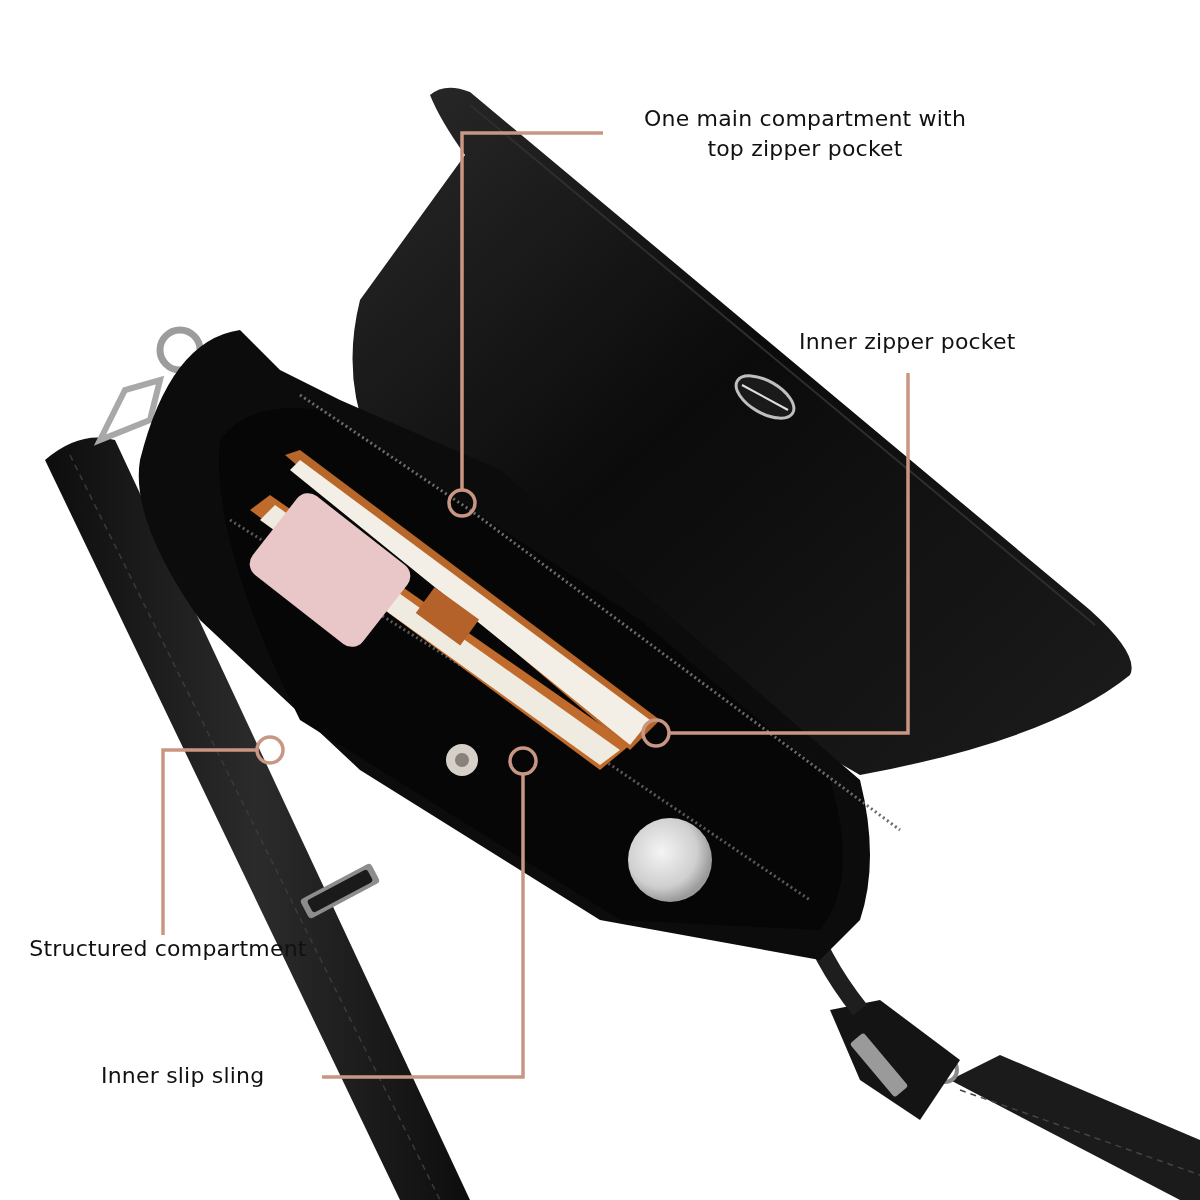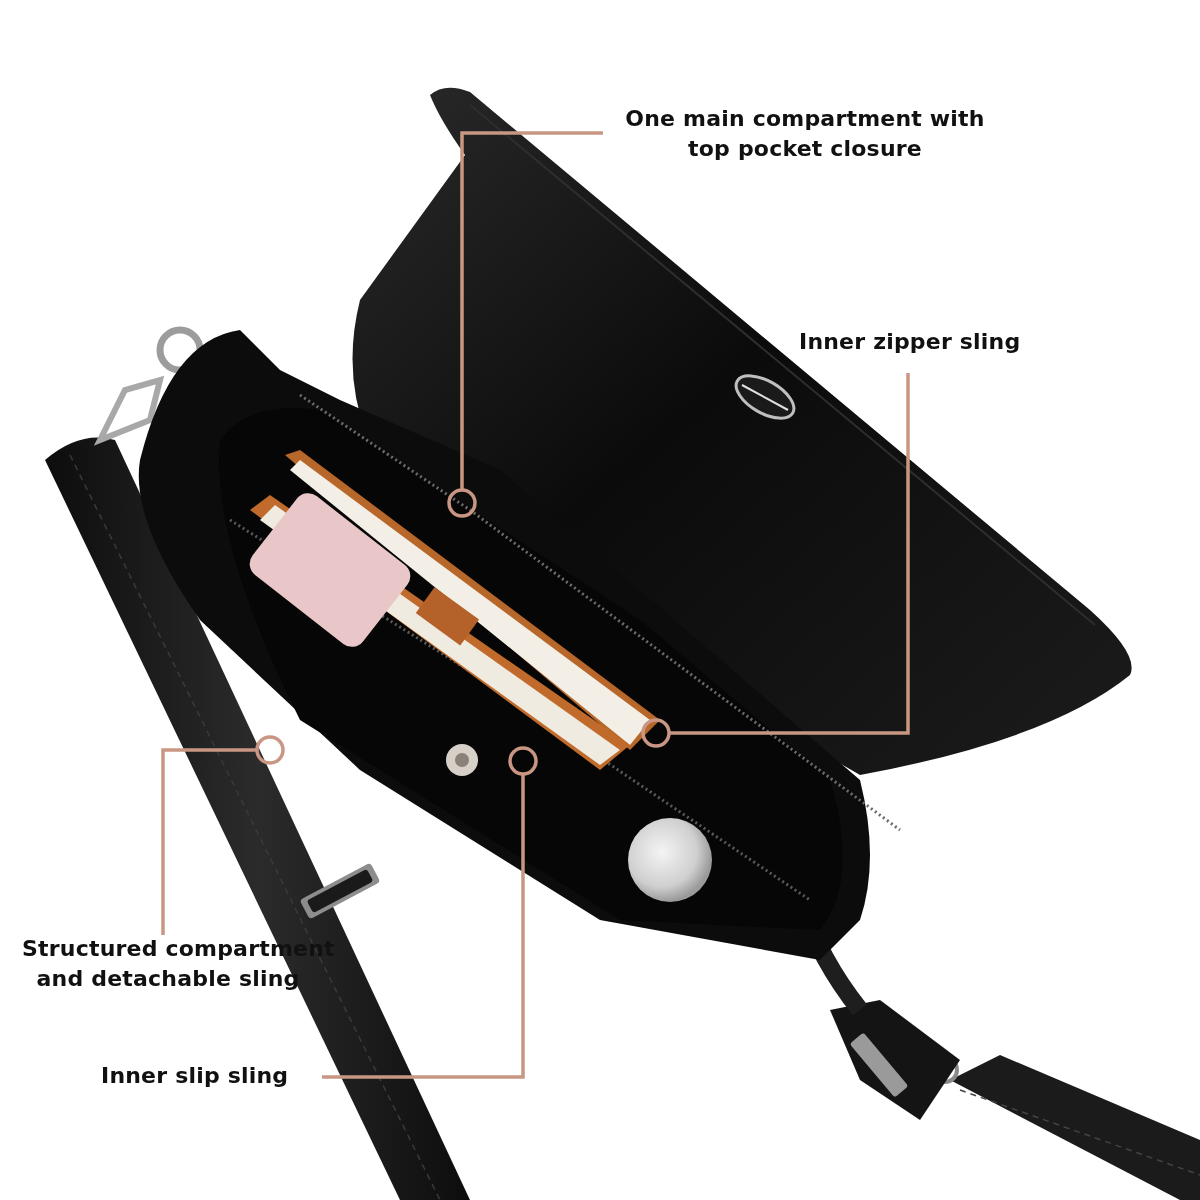--- a/index.html
+++ b/index.html
@@ -1,19 +1,19 @@
 <!DOCTYPE html>
 <html><head>
 <meta charset="utf-8">
 <style>
   html, body { margin: 0; padding: 0; background: #ffffff; }
   body { width: 1200px; height: 1200px; position: relative; overflow: hidden;
          font-family: "DejaVu Sans", "Liberation Sans", sans-serif; }
   #stage { position: absolute; left: 0; top: 0; width: 1200px; height: 1200px; }
-  .label { position: absolute; color: #111111; font-weight: bold; font-size: 22px;
+  .label { position: absolute; color: #111111; font-weight: normal; font-size: 22px;
            line-height: 30px; letter-spacing: 0.2px; white-space: nowrap; }
   .label.center { text-align: center; }
   .label span { display: block; }
 </style>
 </head>
 <body>
 
 <div id="stage">
 
   <svg width="1200" height="1200" viewBox="0 0 1200 1200" style="position:absolute;left:0;top:0;">
@@ -105,29 +105,28 @@
       <polyline points="257,750 163,750 163,935"></polyline>
       <circle cx="270" cy="750" r="13"></circle>
 
       <polyline points="523,774 523,1077 322,1077"></polyline>
       <circle cx="523" cy="761" r="13"></circle>
     </g>
   </svg>
 
   <div class="label center" style="left:612px; top:104px; width:386px;">
     <span>One main compartment with</span>
-    <span>top pocket closure</span>
+    <span>top zipper pocket</span>
   </div>
 
   <div class="label" style="left:799px; top:327px;">
-    <span>Inner zipper sling</span>
+    <span>Inner zipper pocket</span>
   </div>
 
   <div class="label center" style="left:22px; top:934px; width:292px;">
     <span>Structured compartment</span>
-    <span>and detachable sling</span>
   </div>
 
   <div class="label" style="left:101px; top:1061px;">
     <span>Inner slip sling</span>
   </div>
 
 </div>
 
 </body></html>

